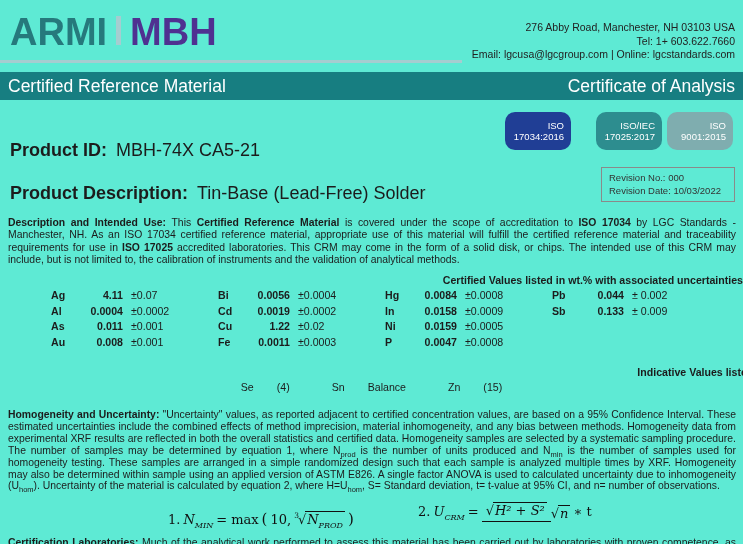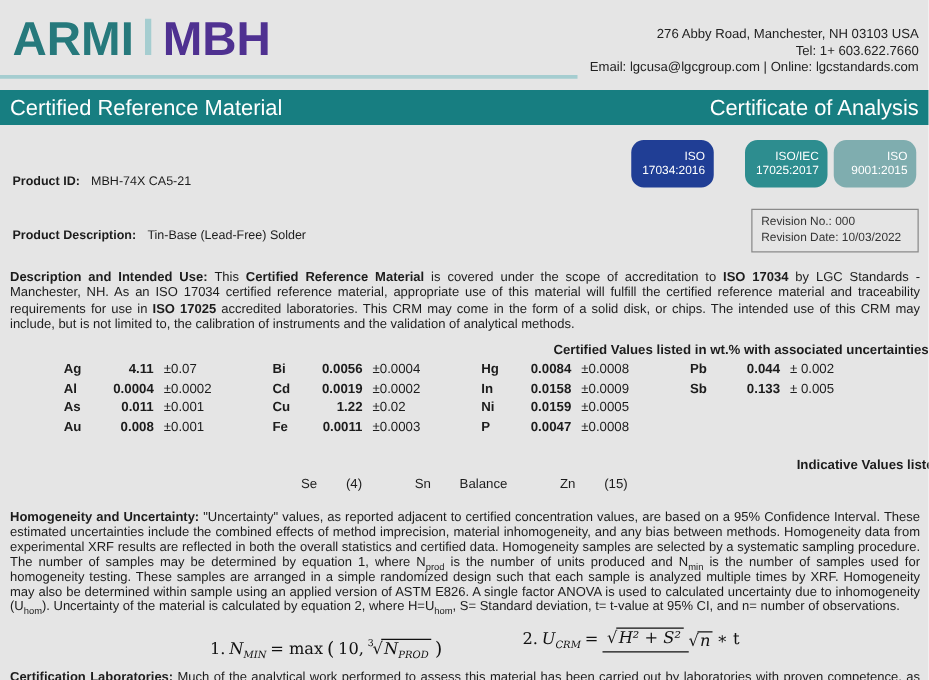--- a/index.html
+++ b/index.html
@@ -1,38 +1,38 @@
 <!DOCTYPE html>
 <html><head>
 <meta charset="utf-8">
 <style>
   html,body { margin:0; padding:0; background:#fff; }
   .page {
     position:relative; width:743px; height:544px; overflow:hidden;
-    background:#e5e5e5; color:#1c1c1c;
+    background:#5eead4; color:#1c1c1c;
     font-family:"Liberation Sans", sans-serif;
   }
   
   .logo { position:absolute; left:10px; top:12px; font-weight:bold; font-size:38px; line-height:40px; white-space:nowrap; }
   .logo .armi { color:#26797c; }
   .logo .logo-sep { display:inline-block; width:5px; height:29px; background:#a5cdd0; margin:0 9px; }
   .logo .mbh { color:#4f3191; }
   .address { position:absolute; right:8px; top:21px; text-align:right; font-size:10.5px; line-height:13.5px; color:#222; }
   .rule-light { position:absolute; left:0; top:60px; width:462px; height:3px; background:#a5cdd0; }
   
   .banner { position:absolute; left:0; top:72px; width:743px; height:28px; box-sizing:border-box;
     display:flex; align-items:center; justify-content:space-between; padding:0 8px;
     color:#fff; font-size:17.5px; }
   
   .badges { position:absolute; top:112px; right:10px; display:flex; gap:5px; }
   .badge { height:38px; min-width:52px; border-radius:10px; color:#fff; padding:0 7px;
     display:flex; flex-direction:column; align-items:flex-end; justify-content:center;
     font-size:9.5px; line-height:11.5px; text-align:center; }
   
-  .product-row { position:absolute; left:10px; font-size:10px; white-space:nowrap; }
+  .product-row { position:absolute; left:10px; font-size:18px; white-space:nowrap; }
   #product-id { top:140px; }
   #product-desc { top:183px; }
   .product-row .label { font-weight:bold; margin-right:9px; }
   .revision-box { position:absolute; right:8px; top:167px; width:118px; border:1px solid #8a8a8a;
     font-size:9.5px; line-height:12.5px; padding:4px 7px; color:#333; }
   
   .para { position:absolute; left:8px; right:7px; font-size:10.4px; line-height:12.4px; text-align:justify; }
   #description { top:217px; }
   #homogeneity { top:409px; line-height:11.9px; }
   #footer-line { top:537px; }
@@ -153,21 +153,21 @@
         <span class="cv-el">P</span>
         <span class="cv-val">0.0047</span>
         <span class="cv-unc">±0.0008</span>
       </div>
       <div class="cv-group">
         <span class="cv-el">Pb</span>
         <span class="cv-val">0.044</span>
         <span class="cv-unc">± 0.002</span>
         <span class="cv-el">Sb</span>
         <span class="cv-val">0.133</span>
-        <span class="cv-unc">± 0.005</span>
+        <span class="cv-unc">± 0.009</span>
       </div>
     </div>
 
   <div class="iv-title">Indicative Values listed in ppm</div>
   <div class="iv-row">
     <span class="iv-pair">
       <span>Se</span>
       <span>(4)</span>
     </span>
     <span class="iv-pair">

